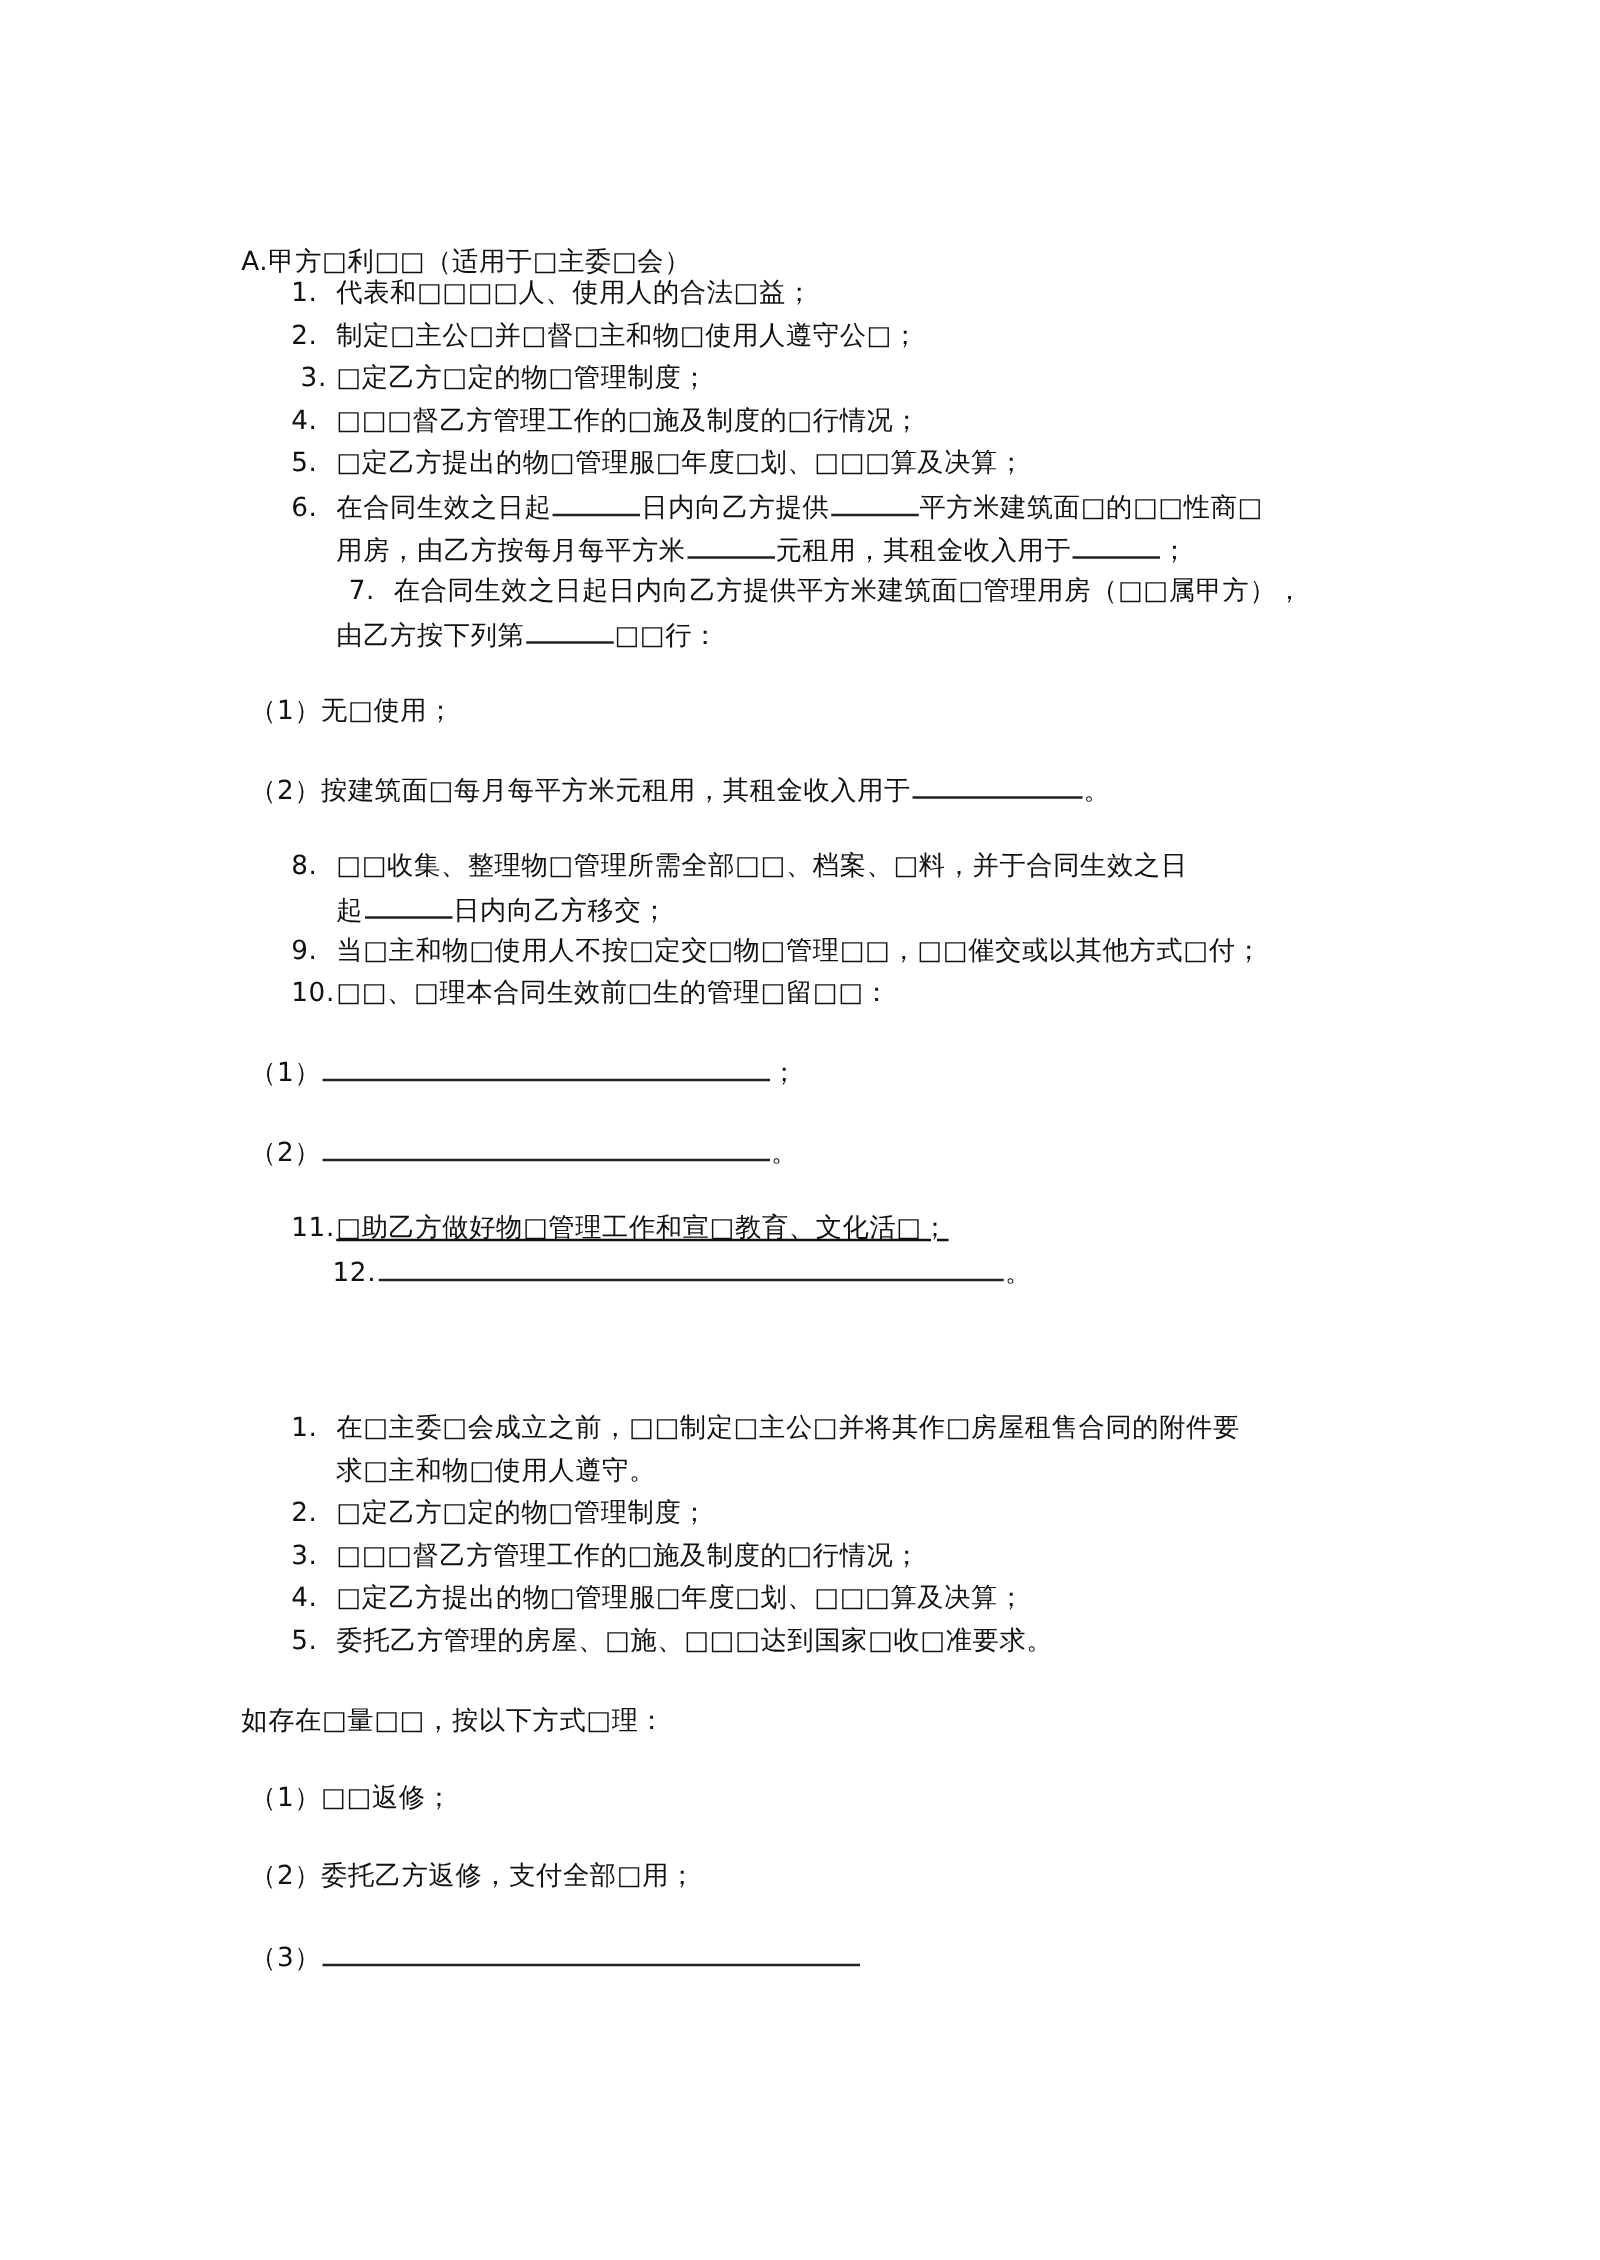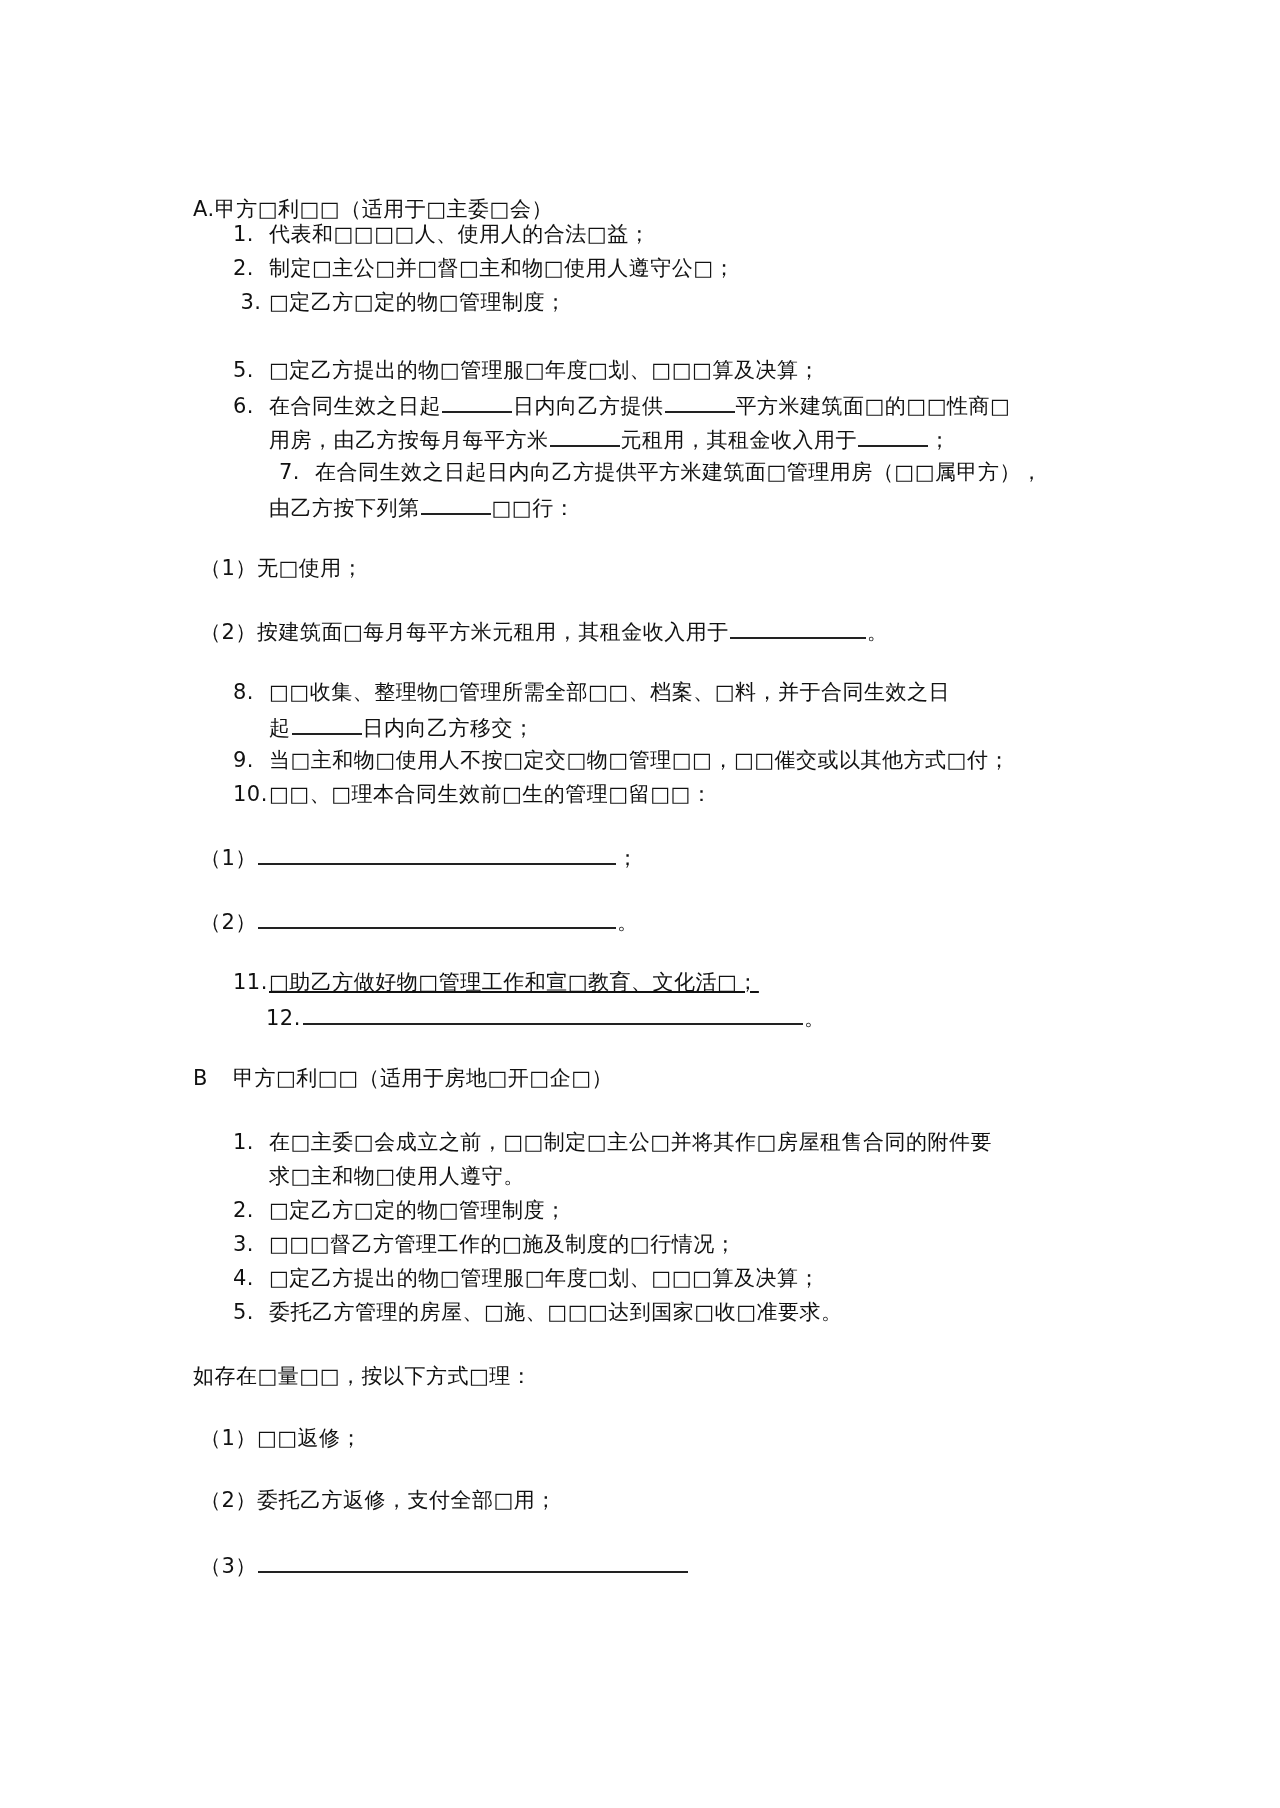--- a/index.html
+++ b/index.html
@@ -22,20 +22,21 @@
 </head>
 <body>
 
 <div class="page">
 
   <div class="line" style="left:193px; top:158px;margin-top:36px;">A.甲方□利□□（适用于□主委□会）</div>
 
   <div class="line" style="left:233px; top:219px;"><span class="num">1.</span><span>代表和□□□□人、使用人的合法□益；</span></div>
   <div class="line" style="left:233px; top:253px;"><span class="num">2.</span><span>制定□主公□并□督□主和物□使用人遵守公□；</span></div>
   <div class="line" style="left:233px; top:287px;text-align:center;"><span class="num">3.</span><span>□定乙方□定的物□管理制度；</span></div>
+  <div class="line" style="left:233px; top:321px;"><span class="num">4.</span><span>□□□督乙方管理工作的□施及制度的□行情况；</span></div>
   <div class="line" style="left:233px; top:355px;"><span class="num">5.</span><span>□定乙方提出的物□管理服□年度□划、□□□算及决算；</span></div>
 
   <div class="line" style="left:233px; top:389px;"><span class="num">6.</span><span>在合同生效之日起</span><span class="blank" style="width:70px;"></span><span>日内向乙方提供</span><span class="blank" style="width:70px;"></span><span>平方米建筑面□的□□性商□</span></div>
   <div class="line" style="left:269px; top:423px;"><span>用房，由乙方按每月每平方米</span><span class="blank" style="width:70px;"></span><span>元租用，其租金收入用于</span><span class="blank" style="width:70px;"></span><span>；</span></div>
 
   <div class="line" style="left:233px; top:457px;margin-left:46px;"><span class="num">7.</span><span>在合同生效之日起日内向乙方提供平方米建筑面□管理用房（□□属甲方），</span></div>
   <div class="line" style="left:269px; top:491px;"><span>由乙方按下列第</span><span class="blank" style="width:70px;"></span><span>□□行：</span></div>
 
   <div class="line" style="left:200px; top:553px;"><span>（1）</span><span>无□使用；</span></div>
   <div class="line" style="left:200px; top:615px;"><span>（2）</span><span>按建筑面□每月每平方米元租用，其租金收入用于</span><span class="blank" style="width:136px;"></span><span>。</span></div>
@@ -45,21 +46,20 @@
 
   <div class="line" style="left:233px; top:745px;"><span class="num">9.</span><span>当□主和物□使用人不按□定交□物□管理□□，□□催交或以其他方式□付；</span></div>
   <div class="line" style="left:233px; top:779px;"><span class="num">10.</span><span>□□、□理本合同生效前□生的管理□留□□：</span></div>
 
   <div class="line" style="left:200px; top:841px;"><span>（1）</span><span class="blank" style="width:358px;"></span><span>；</span></div>
   <div class="line" style="left:200px; top:905px;"><span>（2）</span><span class="blank" style="width:358px;"></span><span>。</span></div>
 
   <div class="line" style="left:233px; top:967px;text-decoration:underline;"><span class="num">11.</span><span>□助乙方做好物□管理工作和宣□教育、文化活□；</span></div>
   <div class="line" style="left:233px; top:1001px;margin-left:33px;"><span class="num">12.</span><span class="blank" style="width:500px;"></span><span>。</span></div>
 
-  <div class="line" style="left:193px; top:1063px;"><span style="display:inline-block; width:40px;">B</span><span>甲方□利□□（适用于房地□开□企□）</span></div>
 
   <div class="line" style="left:233px; top:1127px;"><span class="num">1.</span><span>在□主委□会成立之前，□□制定□主公□并将其作□房屋租售合同的附件要</span></div>
   <div class="line" style="left:269px; top:1161px;">求□主和物□使用人遵守。</div>
   <div class="line" style="left:233px; top:1195px;"><span class="num">2.</span><span>□定乙方□定的物□管理制度；</span></div>
   <div class="line" style="left:233px; top:1229px;"><span class="num">3.</span><span>□□□督乙方管理工作的□施及制度的□行情况；</span></div>
   <div class="line" style="left:233px; top:1263px;"><span class="num">4.</span><span>□定乙方提出的物□管理服□年度□划、□□□算及决算；</span></div>
   <div class="line" style="left:233px; top:1297px;"><span class="num">5.</span><span>委托乙方管理的房屋、□施、□□□达到国家□收□准要求。</span></div>
 
   <div class="line" style="left:193px; top:1361px;">如存在□量□□，按以下方式□理：</div>
 

